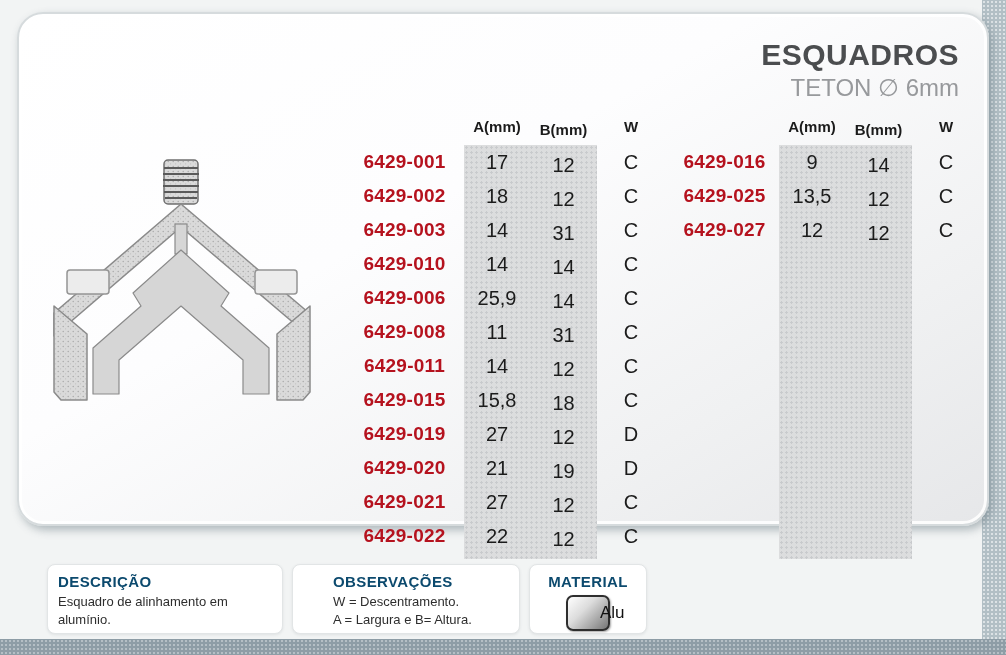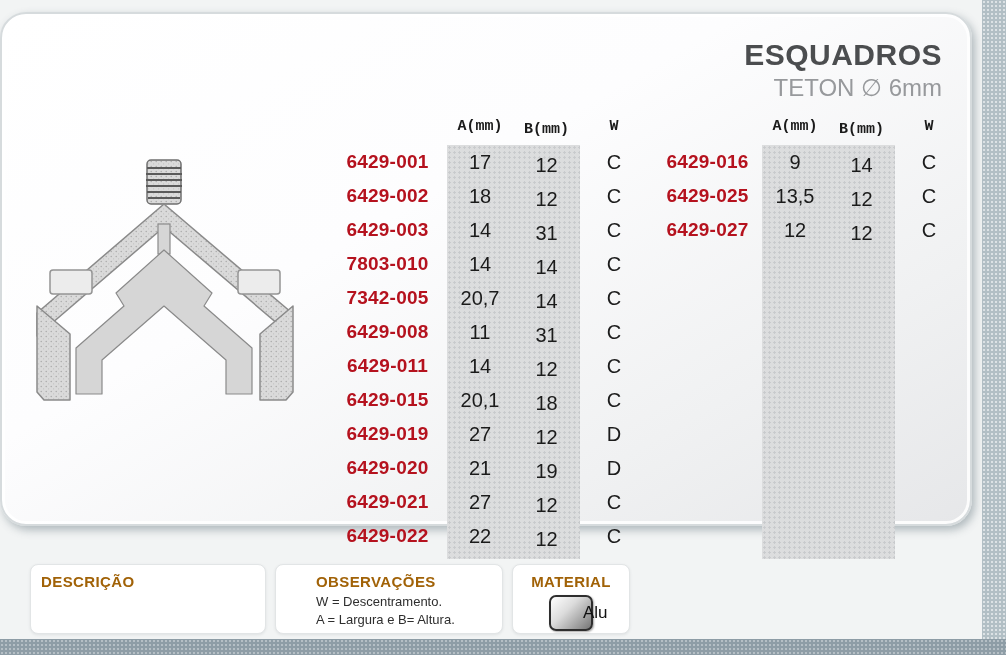--- a/index.html
+++ b/index.html
@@ -15,21 +15,21 @@
     background-image:radial-gradient(rgba(255,255,255,.55) 1px, transparent 1.4px);
     background-size:4px 4px;
   }
   .edge-bottom {
     position:absolute; left:0; bottom:0; width:100%; height:16px;
     background-color:#8e9da6;
     background-image:radial-gradient(rgba(255,255,255,.35) 1px, transparent 1.4px);
     background-size:4px 4px;
   }
   .card {
-    position:absolute; left:0; top:12px; width:972px; height:514px;
+    position:absolute; left:17px; top:12px; width:972px; height:514px;
     border-radius:26px;
     background:linear-gradient(150deg,#ffffff 0%,#fdfdfe 40%,#f0f1f2 75%,#e6e7e9 100%);
     border:2px solid #d6dbdd;
     box-shadow:3px 4px 8px rgba(95,112,122,.45), inset 0 0 0 3px rgba(255,255,255,.85);
     z-index:1;
   }
   .title-block { position:absolute; top:24px; right:28px; text-align:right; }
   .title { font-size:30px; font-weight:bold; color:#4b4d4f; letter-spacing:.5px; }
   .subtitle { font-size:24px; color:#97999c; margin-top:2px;text-align:right; }
 
@@ -42,39 +42,39 @@
     position:absolute; top:38px; width:133px; height:414px;
     background-color:#dcddde;
     background-image:radial-gradient(rgba(150,156,162,.28) 1px, transparent 1.3px);
     background-size:5px 5px;
   }
   .ptable.left  .band { left:112px; }
   .ptable.right .band { left:102px; }
   .trow { position:relative; display:grid; height:34px; align-items:center; }
   .ptable.left  .trow { grid-template-columns:105px 7px 66px 67px 9px 50px; }
   .ptable.right .trow { grid-template-columns:95px 7px 66px 67px 9px 50px; }
-  .trow.thead { height:38px;font-family:Liberation Mono, monospace; }
+  .trow.thead { height:38px; }
   .hcell { font-size:15px; font-weight:bold; color:#1b1b1b; text-align:center; }
   .col-code { grid-column:1; }
   .col-a { grid-column:3; }
   .col-b { grid-column:4;margin-top:6px; }
   .col-w { grid-column:6; }
   .code { font-size:19px; font-weight:bold; color:#b5121e; text-align:center; letter-spacing:.2px; }
   .val  { font-size:20px; color:#1b1b1b; text-align:center; }
 
   .box {
     position:absolute; top:550px; height:70px; background:#fff;
     border:1px solid #e2e5e6; border-radius:8px;
     box-shadow:0 1px 3px rgba(60,70,80,.10);
     padding:8px 10px;
   }
   .box-desc { left:28px;  width:236px; }
   .box-obs  { left:273px; width:228px;padding-left:40px; }
   .box-mat  { left:510px; width:118px; text-align:center; }
-  .box-title { font-size:15px; font-weight:bold; color:#a16207; letter-spacing:.4px; margin-bottom:3px; }
+  .box-title { font-size:15px; font-weight:bold; color:#0c4a6e; letter-spacing:.4px; margin-bottom:3px; }
   .box-text  { font-size:13px; color:#2e2e2e; line-height:1.35; }
   .alu-badge {
     display:inline-block; width:44px; height:36px; line-height:32px; margin-top:2px;
     border:2px solid #2e2e2e; border-radius:7px;
     background:linear-gradient(135deg,#ffffff 0%,#dcdcdc 40%,#9c9c9c 78%,#757575 100%);
     font-size:17px; color:#111; text-align:center;
     box-shadow:1px 1px 2px rgba(0,0,0,.35);
     padding-left:32px;
   }
 </style>
@@ -140,50 +140,50 @@
         </div>
 
         <div class="trow">
           <span class="code col-code">6429-003</span>
           <span class="val col-a">14</span>
           <span class="val col-b">31</span>
           <span class="val col-w">C</span>
         </div>
 
         <div class="trow">
-          <span class="code col-code">7803-010</span>
+          <span class="code col-code">6429-010</span>
           <span class="val col-a">14</span>
           <span class="val col-b">14</span>
           <span class="val col-w">C</span>
         </div>
 
         <div class="trow">
-          <span class="code col-code">7342-005</span>
-          <span class="val col-a">20,7</span>
+          <span class="code col-code">6429-006</span>
+          <span class="val col-a">25,9</span>
           <span class="val col-b">14</span>
           <span class="val col-w">C</span>
         </div>
 
         <div class="trow">
           <span class="code col-code">6429-008</span>
           <span class="val col-a">11</span>
           <span class="val col-b">31</span>
           <span class="val col-w">C</span>
         </div>
 
         <div class="trow">
           <span class="code col-code">6429-011</span>
           <span class="val col-a">14</span>
           <span class="val col-b">12</span>
           <span class="val col-w">C</span>
         </div>
 
         <div class="trow">
           <span class="code col-code">6429-015</span>
-          <span class="val col-a">20,1</span>
+          <span class="val col-a">15,8</span>
           <span class="val col-b">18</span>
           <span class="val col-w">C</span>
         </div>
 
         <div class="trow">
           <span class="code col-code">6429-019</span>
           <span class="val col-a">27</span>
           <span class="val col-b">12</span>
           <span class="val col-w">D</span>
         </div>
@@ -238,20 +238,21 @@
           <span class="code col-code">6429-027</span>
           <span class="val col-a">12</span>
           <span class="val col-b">12</span>
           <span class="val col-w">C</span>
         </div>
       </div>
   </section>
 
   <div class="box box-desc">
     <div class="box-title">DESCRIÇÃO</div>
+    <div class="box-text">Esquadro de alinhamento em alumínio.</div>
   </div>
 
   <div class="box box-obs">
     <div class="box-title">OBSERVAÇÕES</div>
     <div class="box-text">W = Descentramento.</div>
     <div class="box-text">A = Largura e B= Altura.</div>
   </div>
 
   <div class="box box-mat">
     <div class="box-title">MATERIAL</div>

